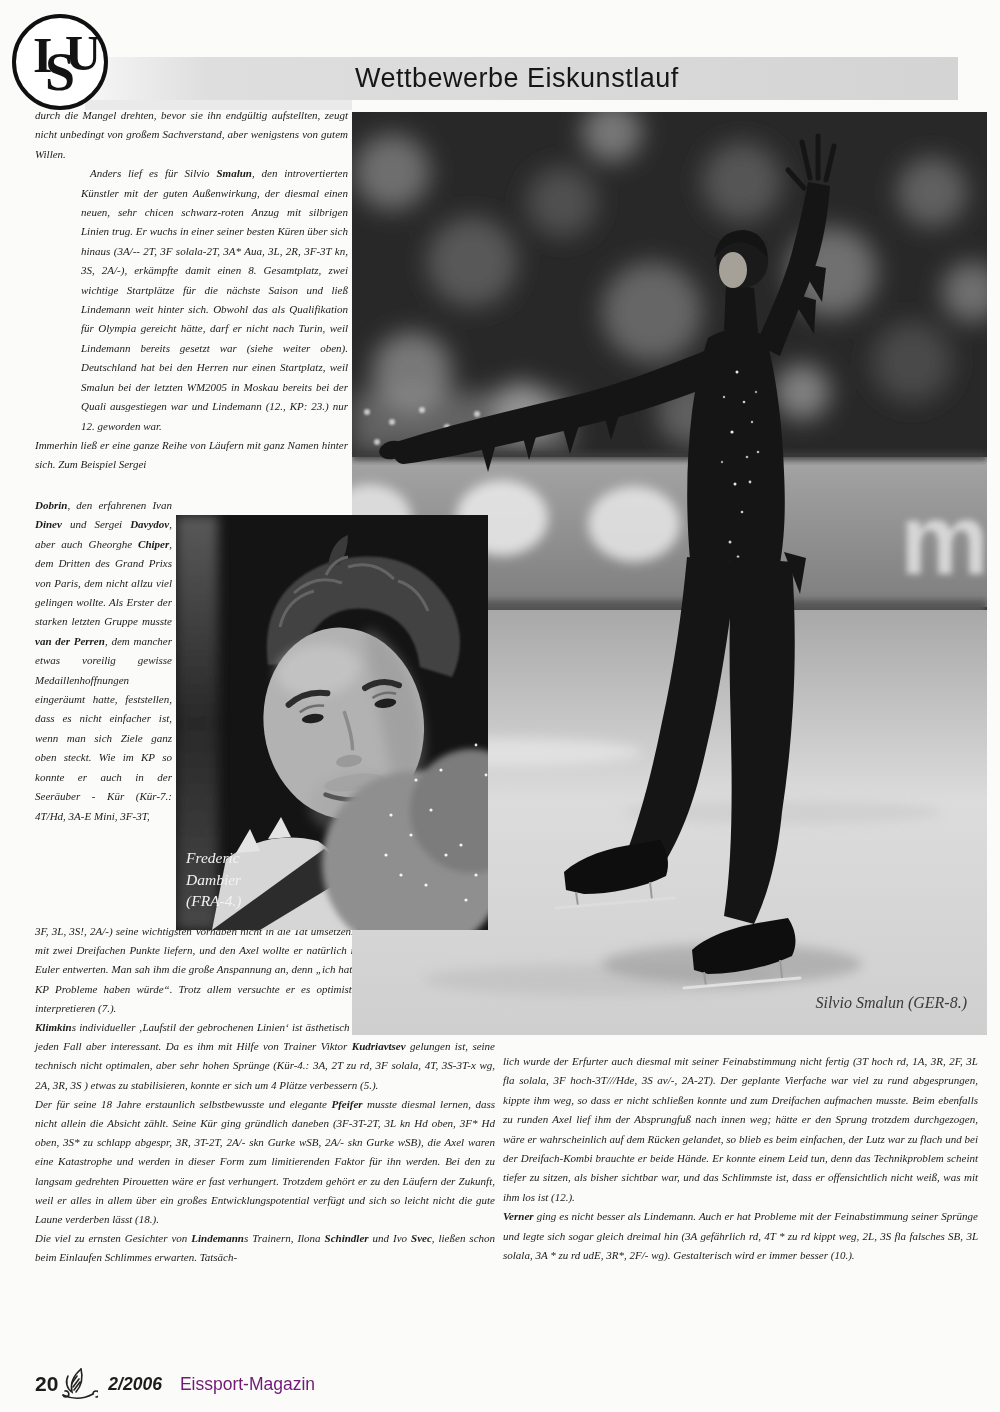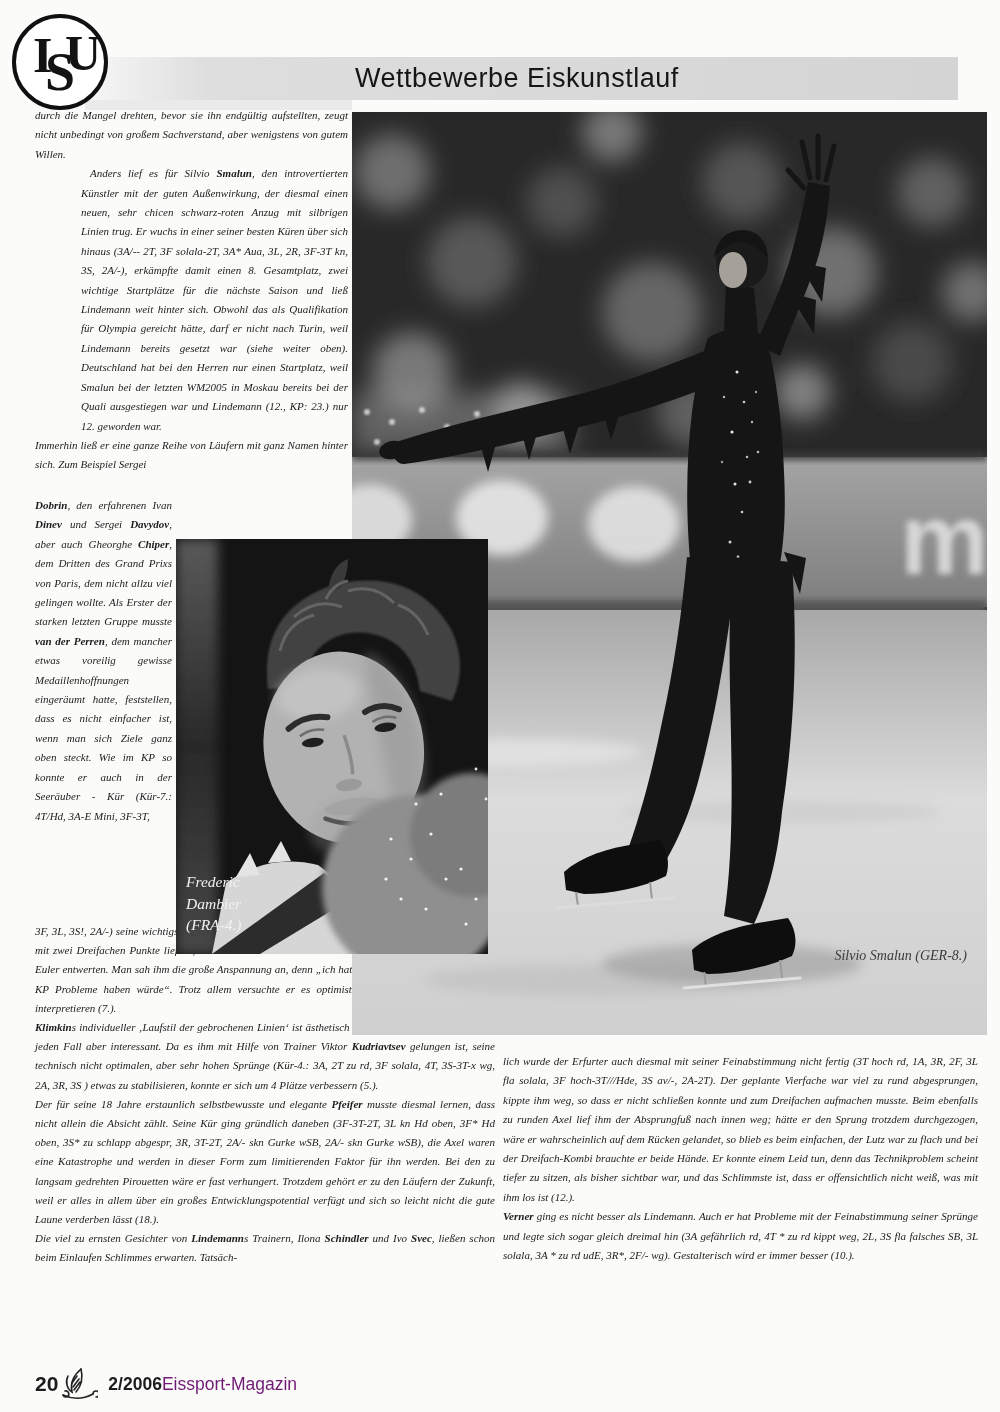--- a/index.html
+++ b/index.html
@@ -12,40 +12,40 @@
   .isu-l1{left:17px;top:12px;font-size:50px;}
   .isu-l2{left:29px;top:27px;font-size:54px;}
   .isu-l3{left:49px;top:10px;font-size:50px;}
   .header-bar{position:absolute;left:85px;top:57px;width:873px;height:43px;
               background:linear-gradient(90deg,#f7f7f7 0%,#dedede 14%,#d4d4d4 100%);z-index:2;}
   .header-title{position:absolute;left:270px;top:6px;font-family:"Liberation Sans",sans-serif;
                 font-size:27px;color:#161616;letter-spacing:.5px;}
   .header-shadow{position:absolute;left:85px;top:100px;width:267px;height:10px;background:#eaeaea;z-index:1;}
   
   .photo-main{position:absolute;left:352px;top:112px;width:635px;height:923px;z-index:2;overflow:hidden;background:#282828;}
-  .caption-main{position:absolute;right:20px;top:836px;font-style:italic;font-size:14px;color:#3a3a3a;}
-  .photo-inset{position:absolute;left:176px;top:515px;width:312px;height:415px;z-index:3;overflow:hidden;background:#3b82f6;margin-top:24px;}
+  .caption-main{position:absolute;right:20px;top:882px;font-style:italic;font-size:16px;color:#3a3a3a;}
+  .photo-inset{position:absolute;left:176px;top:515px;width:312px;height:415px;z-index:3;overflow:hidden;background:#3b82f6;}
   .caption-inset{position:absolute;left:10px;top:332px;font-style:italic;font-size:15.5px;line-height:21.5px;
                  color:#f2f2f2;white-space:pre-line;}
   
   .col{position:absolute;text-align:justify;font-size:11px;line-height:19.4px;z-index:1;
        hyphens:auto;font-style:italic;-webkit-hyphens:auto;}
   .col p{margin:0;}
   .col p.indent{text-indent:9px;margin-left:46px;}
   .colA{left:35px;top:106px;width:313px;}
   .colB{left:35px;top:496px;width:137px;}
   .colC{left:35px;top:922px;width:460px;line-height:19.2px;}
   .colD{left:503px;top:1052px;width:475px;}
   b{font-weight:700;}
   
   .footer{position:absolute;left:35px;top:1364px;height:40px;display:flex;align-items:center;
           font-family:"Liberation Sans",sans-serif;color:#1c1c1c;}
   .page-num{font-size:21px;font-weight:700;}
   .footer-icon{margin-right:10px;}
-  .issue{font-size:17.5px;font-weight:700;margin-right:0;}
+  .issue{font-size:17.5px;font-weight:700;margin-right:18px;font-style:italic;}
   .mag{font-size:17.5px;color:#701a75;}
 </style>
 </head>
 <body>
 
 <div class="page">
 
   <div class="isu-logo">
     <span class="isu-letter isu-l1">I</span>
     <span class="isu-letter isu-l2">S</span>

